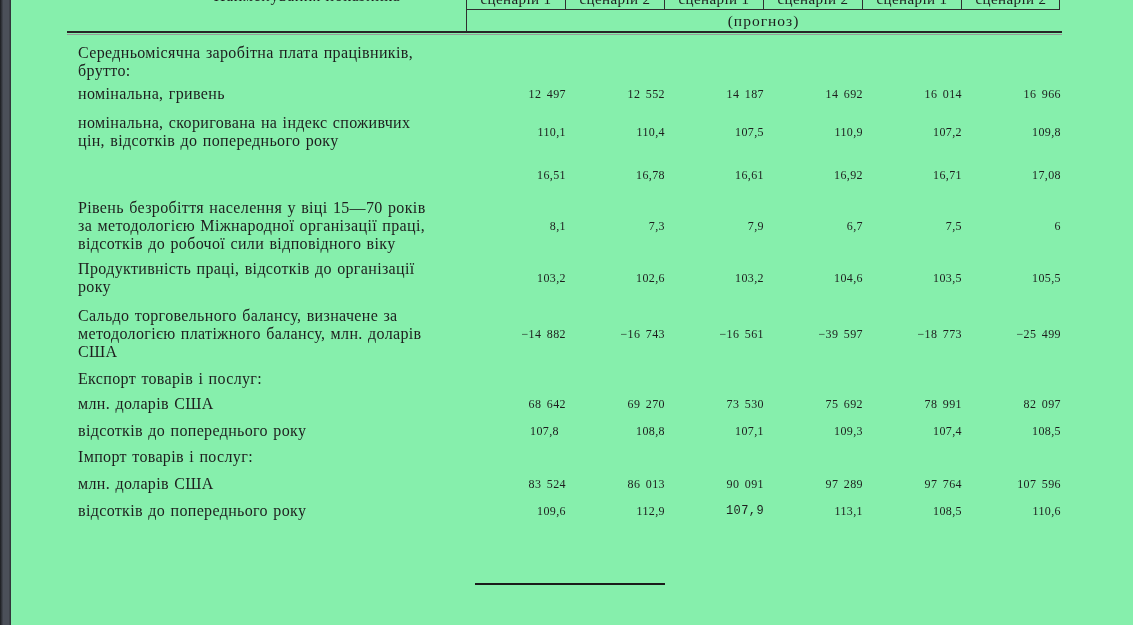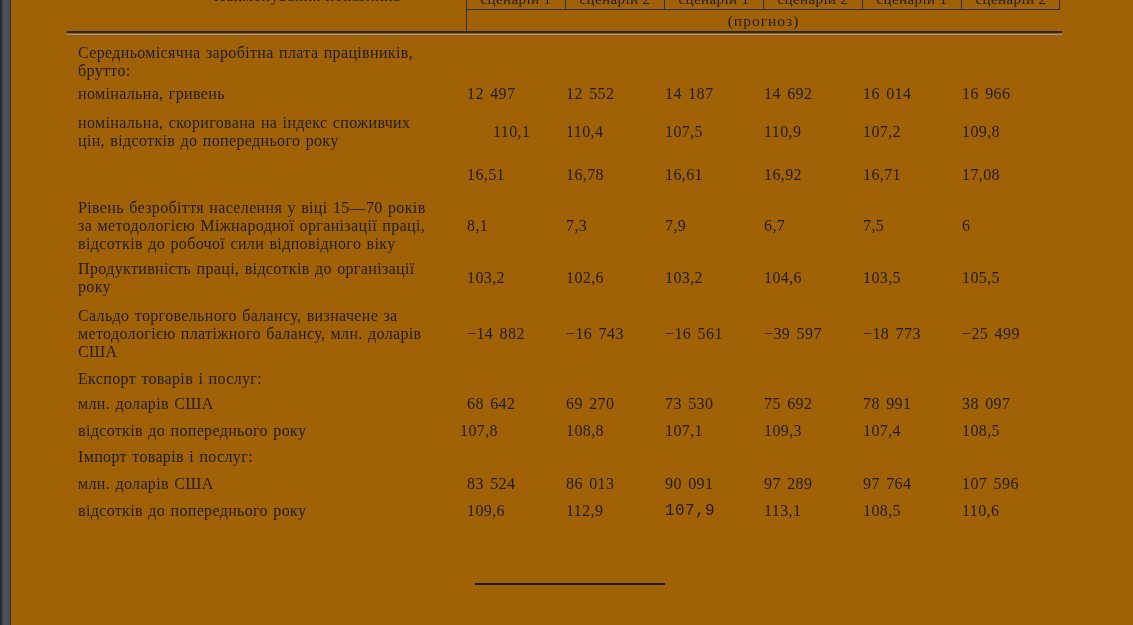--- a/index.html
+++ b/index.html
@@ -1,18 +1,18 @@
 <!DOCTYPE html>
 <html><head>
 <meta charset="utf-8">
 <style>
   html,body{margin:0;padding:0;}
   .page{
     position:relative; width:1133px; height:625px; overflow:hidden;
-    background:#a16207; color:#1e1e1e;
+    background:#86efac; color:#1e1e1e;
     font-family:"Liberation Serif","DejaVu Serif",serif;
   }
   .left-bar{
     position:absolute; left:0; top:0; width:11px; height:625px;
     background:linear-gradient(90deg,#1a1c1f 0%,#4b5059 30%,#4b5059 78%,#2b2e33 100%);
   }
   
   .name-col-clip{
     position:absolute; left:67px; top:0; width:400px; height:8px; overflow:hidden;
   }
@@ -49,21 +49,21 @@
   }
   
   .row{position:absolute; left:0; width:1133px;}
   .label{position:absolute; left:78px; top:0;}
   .label-line{
     font-size:16px; line-height:18px; letter-spacing:0.35px;
     word-spacing:1px; white-space:nowrap;
   }
   .val{
     position:absolute; top:50%; transform:translateY(-50%);
-    width:99px; text-align:left; font-size:16px; letter-spacing:0.4px;
+    width:99px; text-align:right; font-size:12px; letter-spacing:0.4px;
     word-spacing:2px; white-space:nowrap;
   }
   .footnote-rule{
     position:absolute; left:475px; top:583px; width:190px; height:2px;
     background:#1b1b1b;
   }
 </style>
 </head>
 <body>
 
@@ -120,21 +120,21 @@
         <div class="val" style="left: 665px;">14 187</div>
         <div class="val" style="left: 764px;">14 692</div>
         <div class="val" style="left: 863px;">16 014</div>
         <div class="val" style="left: 962px;">16 966</div>
       </div>
       <div class="row" style="top: 114px; height: 36px;">
         <div class="label">
           <div class="label-line">номінальна, скоригована на індекс споживчих</div>
           <div class="label-line">цін, відсотків до попереднього року</div>
         </div>
-        <div class="val" style="left: 493px;">110,1</div>
+        <div class="val" style="left: 467px;">110,1</div>
         <div class="val" style="left: 566px;">110,4</div>
         <div class="val" style="left: 665px;">107,5</div>
         <div class="val" style="left: 764px;">110,9</div>
         <div class="val" style="left: 863px;">107,2</div>
         <div class="val" style="left: 962px;">109,8</div>
       </div>
       <div class="row" style="top: 157px; height: 36px;">
         <div class="val" style="left: 467px;">16,51</div>
         <div class="val" style="left: 566px;">16,78</div>
         <div class="val" style="left: 665px;">16,61</div>
@@ -187,21 +187,21 @@
       </div>
       <div class="row" style="top: 395px; height: 18px;">
         <div class="label">
           <div class="label-line">млн. доларів США</div>
         </div>
         <div class="val" style="left: 467px;">68 642</div>
         <div class="val" style="left: 566px;">69 270</div>
         <div class="val" style="left: 665px;">73 530</div>
         <div class="val" style="left: 764px;">75 692</div>
         <div class="val" style="left: 863px;">78 991</div>
-        <div class="val" style="left: 962px;">38 097</div>
+        <div class="val" style="left: 962px;">82 097</div>
       </div>
       <div class="row" style="top: 422px; height: 18px;">
         <div class="label">
           <div class="label-line">відсотків до попереднього року</div>
         </div>
         <div class="val" style="left: 460px;">107,8</div>
         <div class="val" style="left: 566px;">108,8</div>
         <div class="val" style="left: 665px;">107,1</div>
         <div class="val" style="left: 764px;">109,3</div>
         <div class="val" style="left: 863px;">107,4</div>

